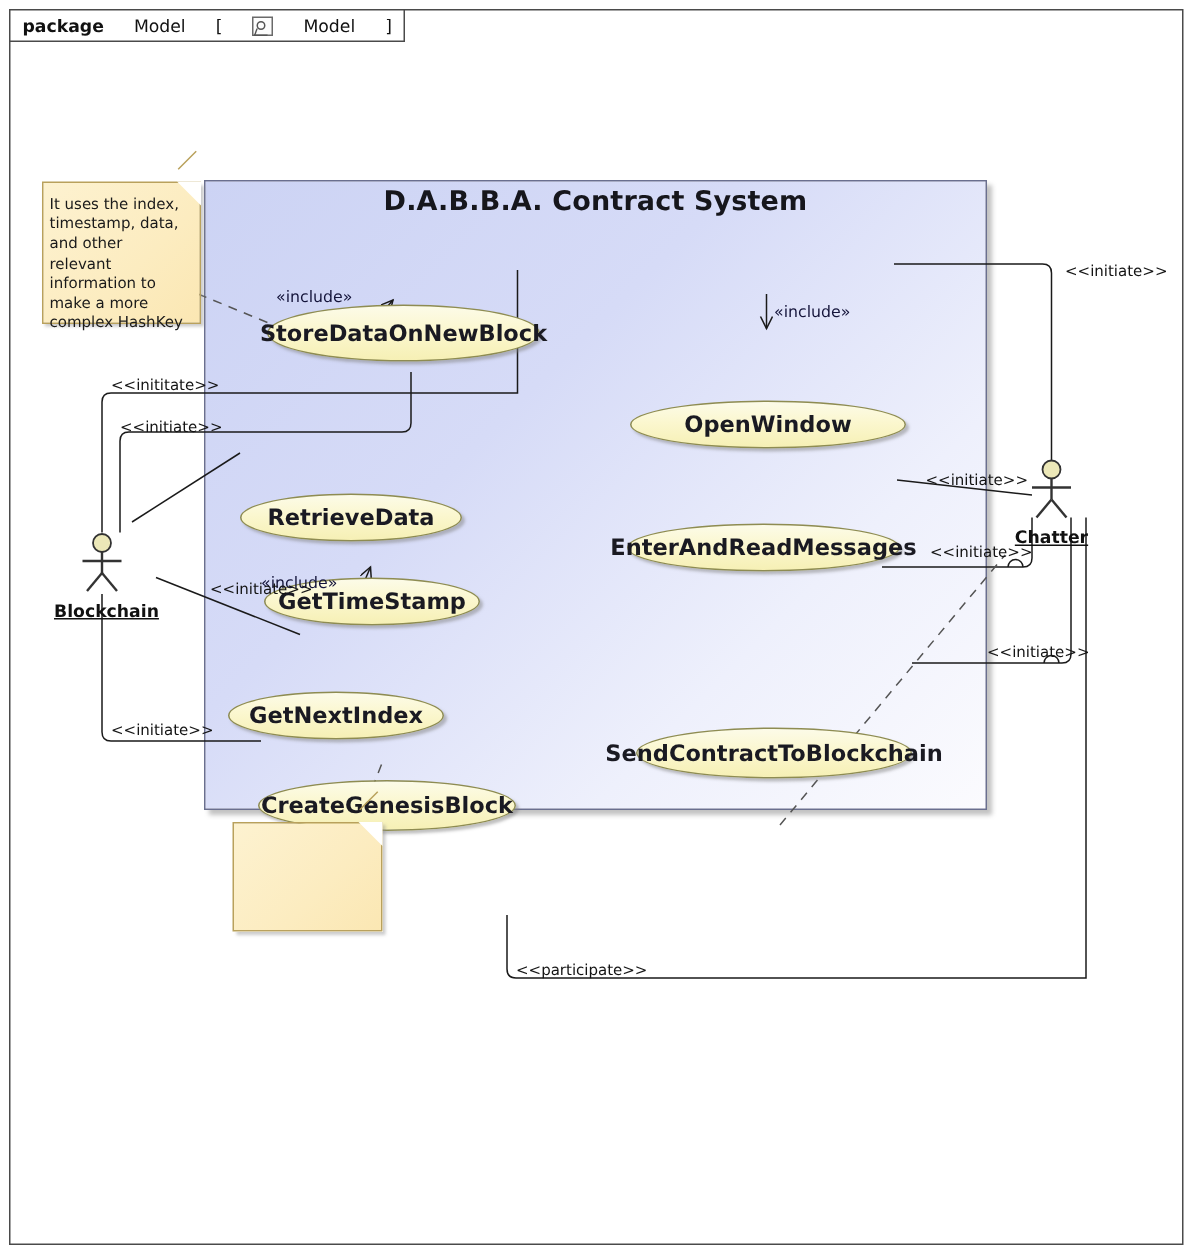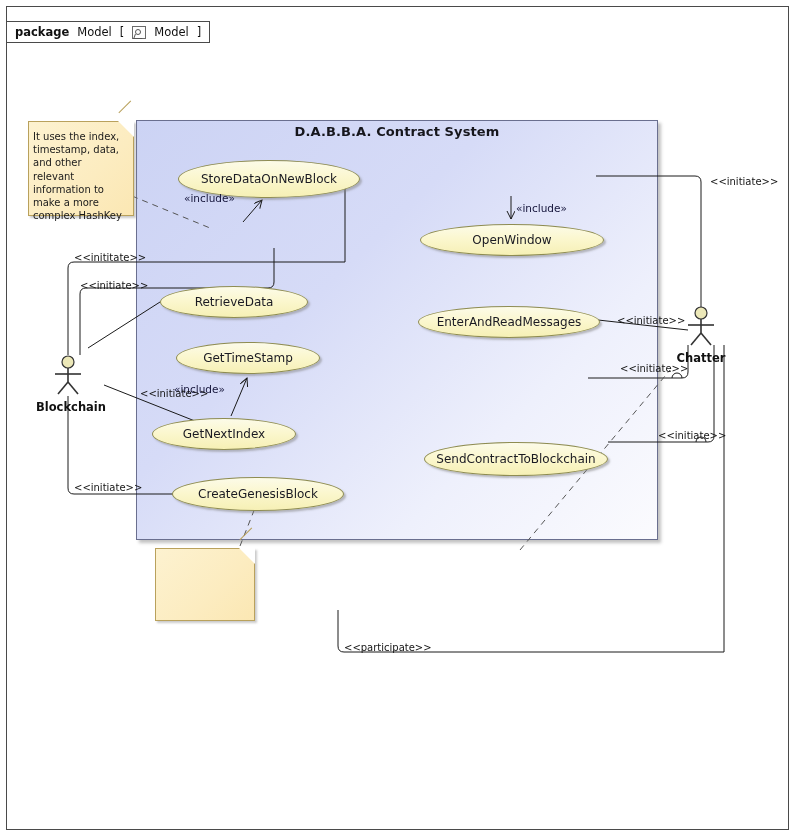--- a/index.html
+++ b/index.html
@@ -17,28 +17,28 @@
   
   #package-frame {
     position: absolute;
     left: 6px; top: 6px;
     width: 783px; height: 824px;
     border: 1px solid #4a4a4a;
     background: #ffffff;
   }
   #package-tab {
     position: absolute;
-    left: 6px; top: 21px;
+    left: 6px; top: 6px;
     height: 22px;
     padding: 0 8px 0 8px;
     border: 1px solid #4a4a4a;
     background: #ffffff;
     display: flex;
     align-items: center;
-    gap: 8px;
+    gap: 20px;
     font-size: 11.5px;
     color: #111;
     z-index: 6;
   }
   #package-tab .kw { font-weight: bold; }
   #package-tab .nm { font-weight: normal; }
   .mini-icon {
     display: inline-block;
     width: 14px; height: 13px;
     border: 1px solid #6a6a6a;
@@ -84,56 +84,58 @@
     width: 522px; height: 420px;
     background: linear-gradient(135deg, #ccd3f4 0%, #d6dbf7 38%, #eef0fc 72%, #fbfbfe 100%);
     border: 1px solid #6a6f8f;
     box-shadow: 3px 3px 3px rgba(120,120,120,0.45);
   }
   #system-title {
     position: absolute;
     left: 136px; top: 124px;
     width: 522px;
     text-align: center;
-    font-size: 13px;
+    font-size: 18px;
     font-weight: bold;
     color: #16161c;
     letter-spacing: 0.1px;
   }
 
   
   .usecase {
     position: absolute;
     border-radius: 50%;
     background: linear-gradient(to bottom, #fcfbe8 0%, #fbf7cf 45%, #f6f0b5 100%);
     border: 1px solid #8e8c52;
     display: flex;
     align-items: center;
     justify-content: center;
-    font-size: 12px;
-    font-weight: normal;
+    font-size: 15px;
+    font-weight: bold;
     color: #1a1a22;
     box-shadow: 2px 2px 2px rgba(130,130,130,0.5);
     white-space: nowrap;
     z-index: 3;
+    margin-top: 43px;
   }
 
   
   .actor {
     position: absolute;
     width: 64px;
     z-index: 4;
     text-align: center;
   }
   .actor .label {
     font-size: 11.5px;
     font-weight: bold;
     color: #111;
     margin-top: 1px;
     white-space: nowrap;
+    text-decoration: underline;
   }
 
   
   .note {
     position: absolute;
     background: linear-gradient(135deg, #fdf2d0 0%, #fcecc0 60%, #fbe7b3 100%);
     border: 1px solid #b9a15c;
     box-shadow: 2px 2px 2px rgba(140,140,140,0.45);
     font-size: 10px;
     line-height: 13.2px;

